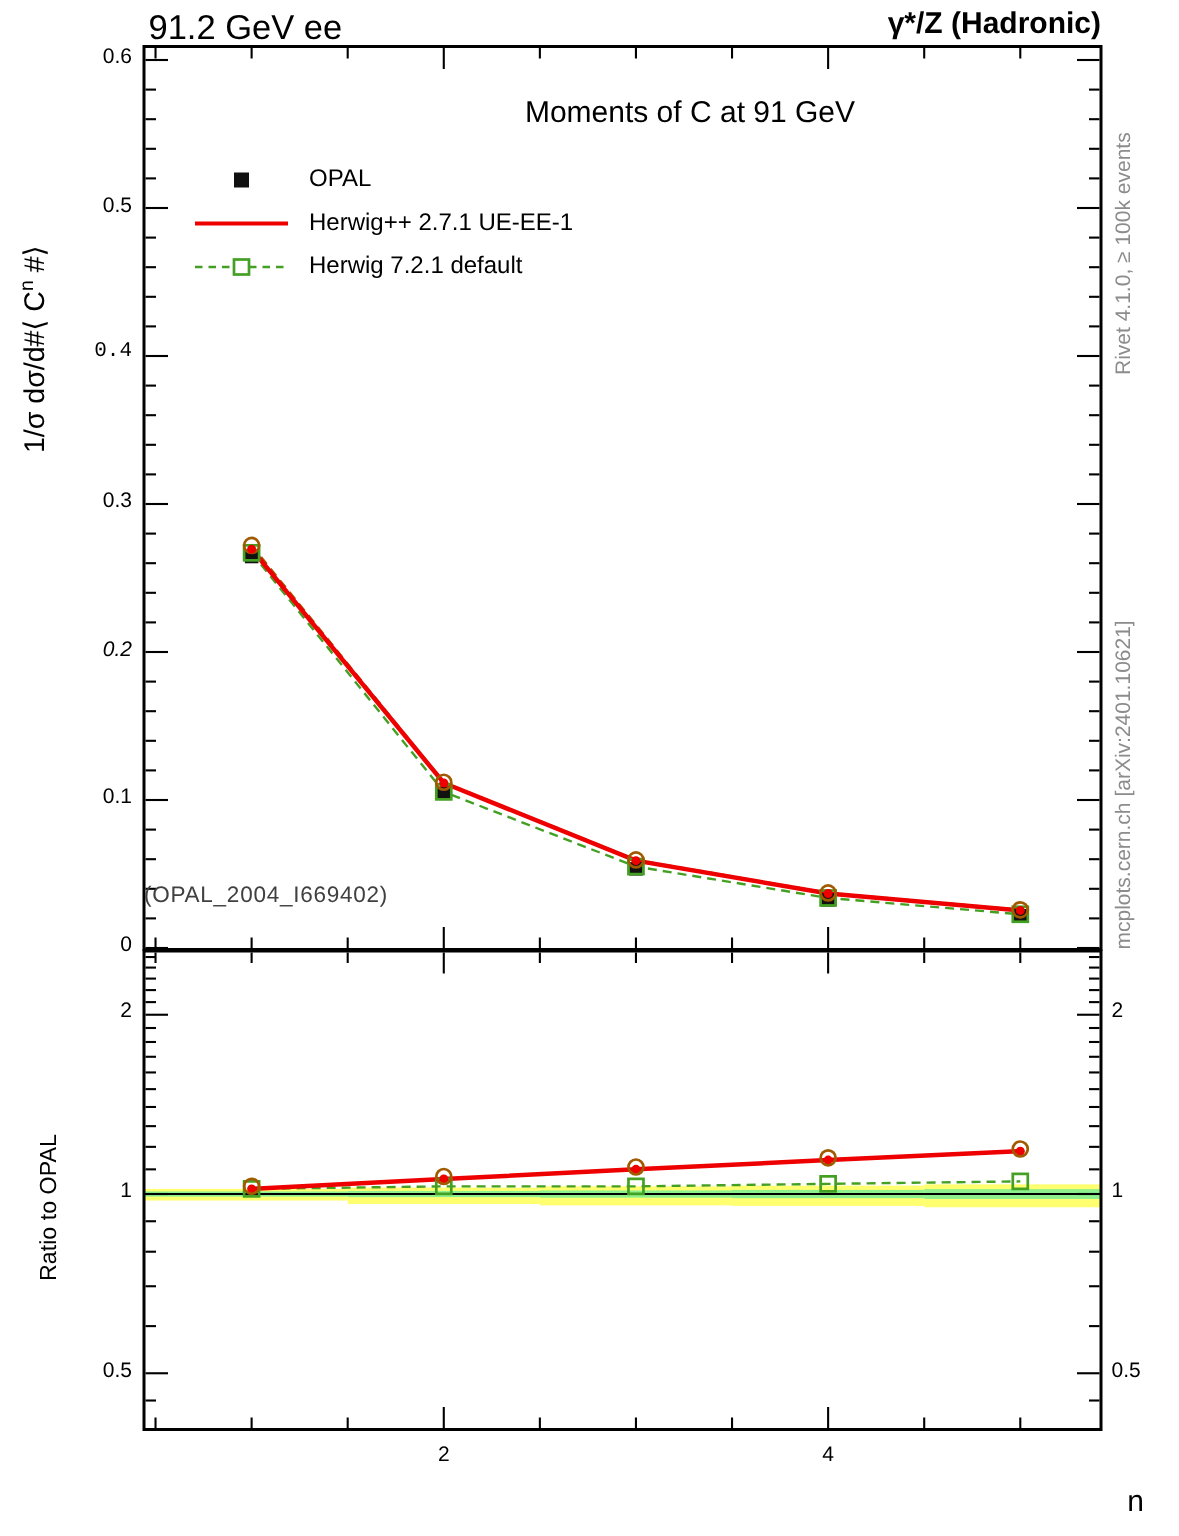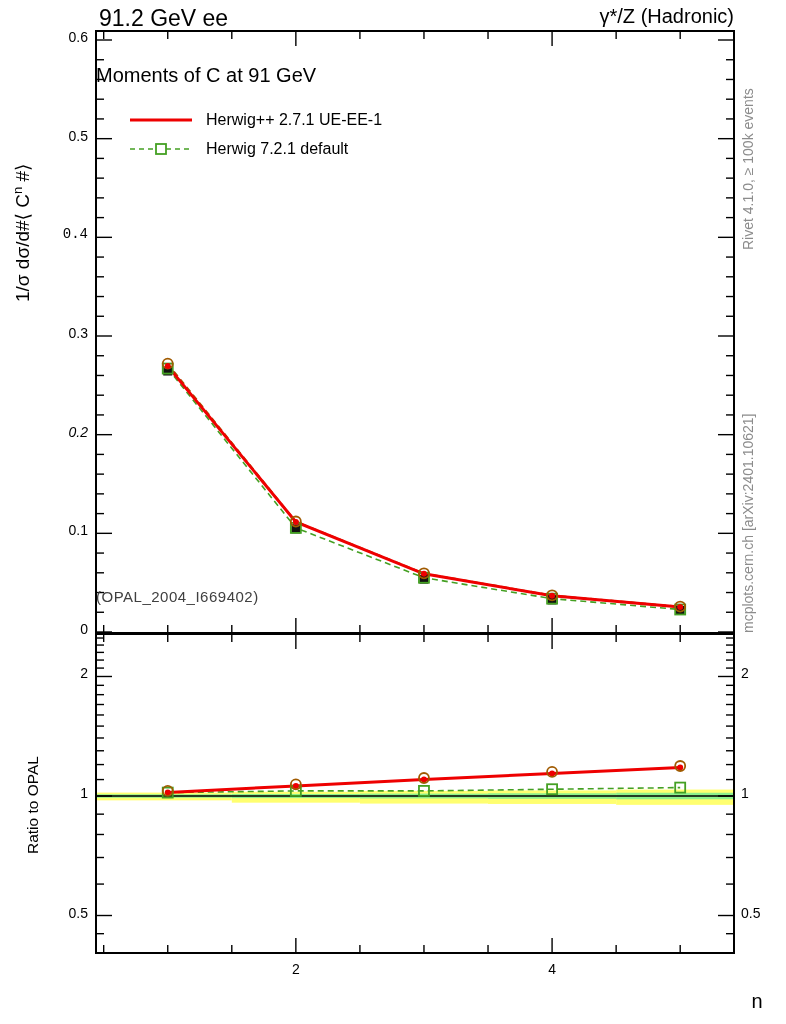--- a/index.html
+++ b/index.html
@@ -1,21 +1,21 @@
 <!DOCTYPE html>
 <html><head>
 <meta charset="utf-8">
 <style>
   html,body{margin:0;padding:0;background:#fff;}
   body{font-family:"Liberation Sans","DejaVu Sans",sans-serif;color:#000;}
   .stage{position:relative;width:786px;height:1024px;background:#fff;overflow:hidden;}
   #chart{position:absolute;left:0;top:0;}
   .hl{position:absolute;left:99px;top:5px;font-size:23px;}
-  .hr{position:absolute;right:52px;top:5px;font-size:20px;}
-  .title{position:absolute;left:96px;top:64px;width:638px;text-align:left;font-size:20px;}
+  .hr{position:absolute;right:52px;top:5px;font-size:20px;font-weight:bold;}
+  .title{position:absolute;left:96px;top:64px;width:638px;text-align:center;font-size:20px;padding-left:45px;}
   .watermark{position:absolute;left:96px;top:588px;width:767px;font-size:15px;color:#404040;letter-spacing:0.5px;}
   .legend{position:absolute;left:128px;top:105px;}
   .legrow{display:flex;align-items:center;height:29px;}
   .legrow svg{display:block;margin-right:12px;}
   .legrow span{font-size:16px;white-space:nowrap;}
   .vtext{position:absolute;transform-origin:0 0;transform:rotate(-90deg);white-space:nowrap;}
   .ymain{left:10px;top:302px;font-size:19px;}
   .ymain sup{font-size:13px;}
   .yratio{left:24px;top:854px;font-size:15.5px;}
   .rivet{left:740px;top:250px;font-size:14px;color:#8c8c8c;}
@@ -250,20 +250,26 @@
       </g>
     </svg>
 
   <div class="hl">91.2 GeV ee</div>
   <div class="hr">γ*/Z (Hadronic)</div>
   <div class="title">Moments of C at 91 GeV</div>
 
   <div class="legend">
     <div class="legrow">
       <svg class="legmark" width="66" height="22">
+          <rect x="28" y="6" width="10" height="10" fill="#111111"></rect>
+        </svg>
+      <span>OPAL</span>
+    </div>
+    <div class="legrow">
+      <svg class="legmark" width="66" height="22">
           <line x1="2" y1="11" x2="64" y2="11" stroke="#ee0000" stroke-width="2.8"></line>
         </svg>
       <span>Herwig++ 2.7.1 UE-EE-1</span>
     </div>
     <div class="legrow">
       <svg class="legmark" width="66" height="22">
           <line x1="2" y1="11" x2="64" y2="11" stroke="#44a023" stroke-width="1.6" stroke-dasharray="5 4"></line>
           <rect x="28" y="6" width="10" height="10" fill="#fff" stroke="#44a023" stroke-width="1.8"></rect>
         </svg>
       <span>Herwig 7.2.1 default</span>

